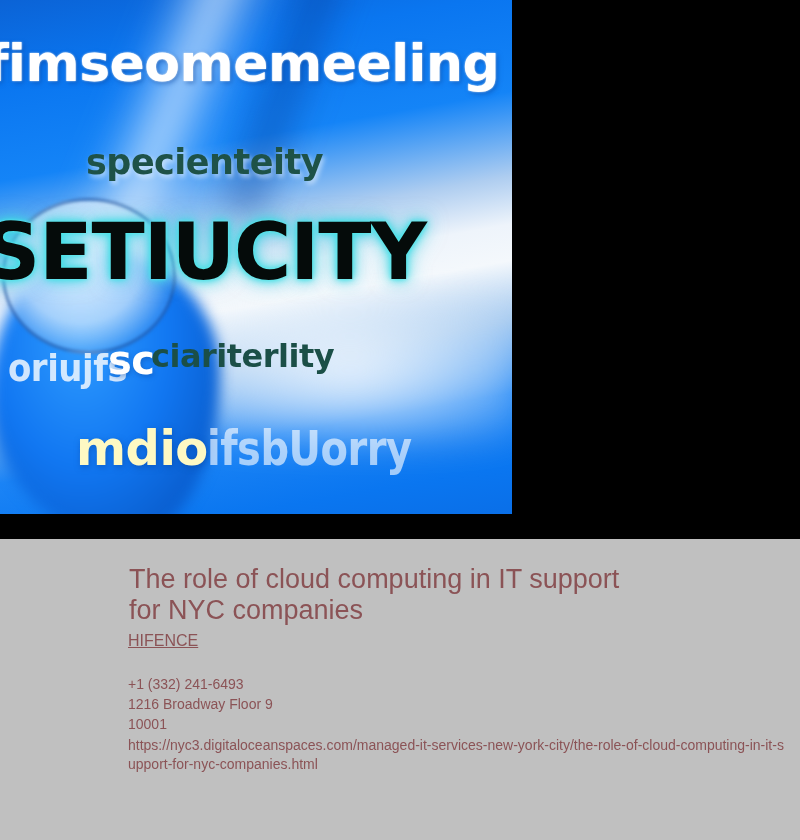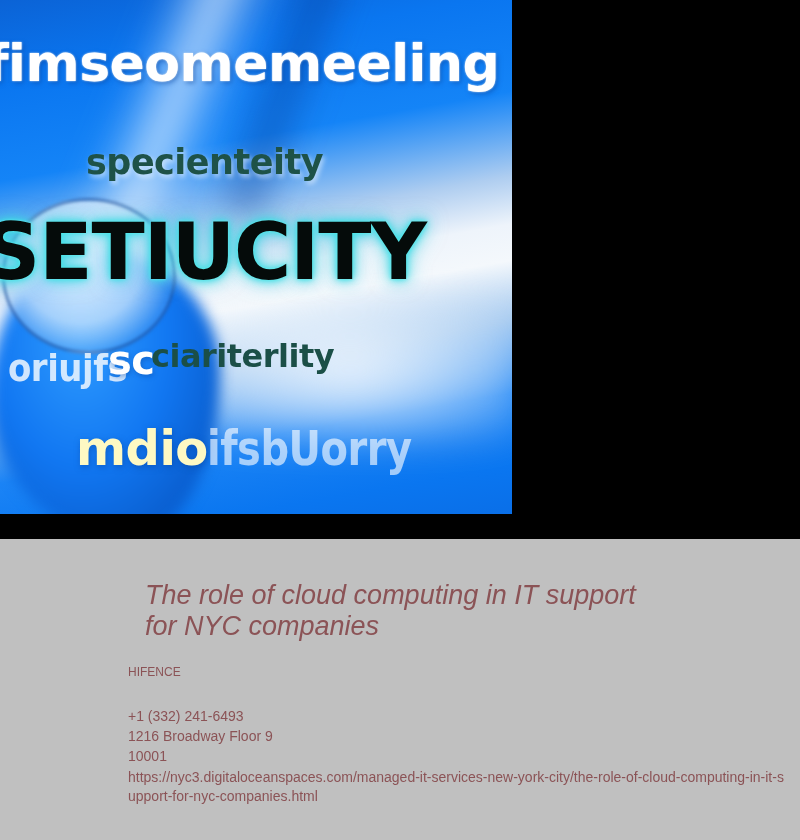--- a/index.html
+++ b/index.html
@@ -209,38 +209,38 @@
     height: 301px;
     background: #c0c0c0;
   }
   .info-inner {
     position: absolute;
     left: 128px;
     top: 0;
     right: 0;
   }
   .article-title {
-    margin: 17px;
+    margin: 1px;
     padding-top: 24px;
     width: 500px;
     font-size: 27px;
     line-height: 31px;
     font-weight: normal;
     color: #8b5356;
     font-family: "Liberation Sans", sans-serif;
-    font-style: italic;
   }
   .brand-name {
     margin: 0;
     padding-top: 4px;
-    font-size: 12px;
+    font-size: 16px;
     font-weight: normal;
     line-height: 19px;
     color: #8b5356;
     font-family: "Liberation Sans", sans-serif;
+    text-decoration: underline;
   }
   .contact-block {
     margin: 0;
     padding-top: 24px;
   }
   .contact-line {
     font-size: 14px;
     line-height: 20px;
     color: #8b5356;
     font-family: "Liberation Sans", sans-serif;

